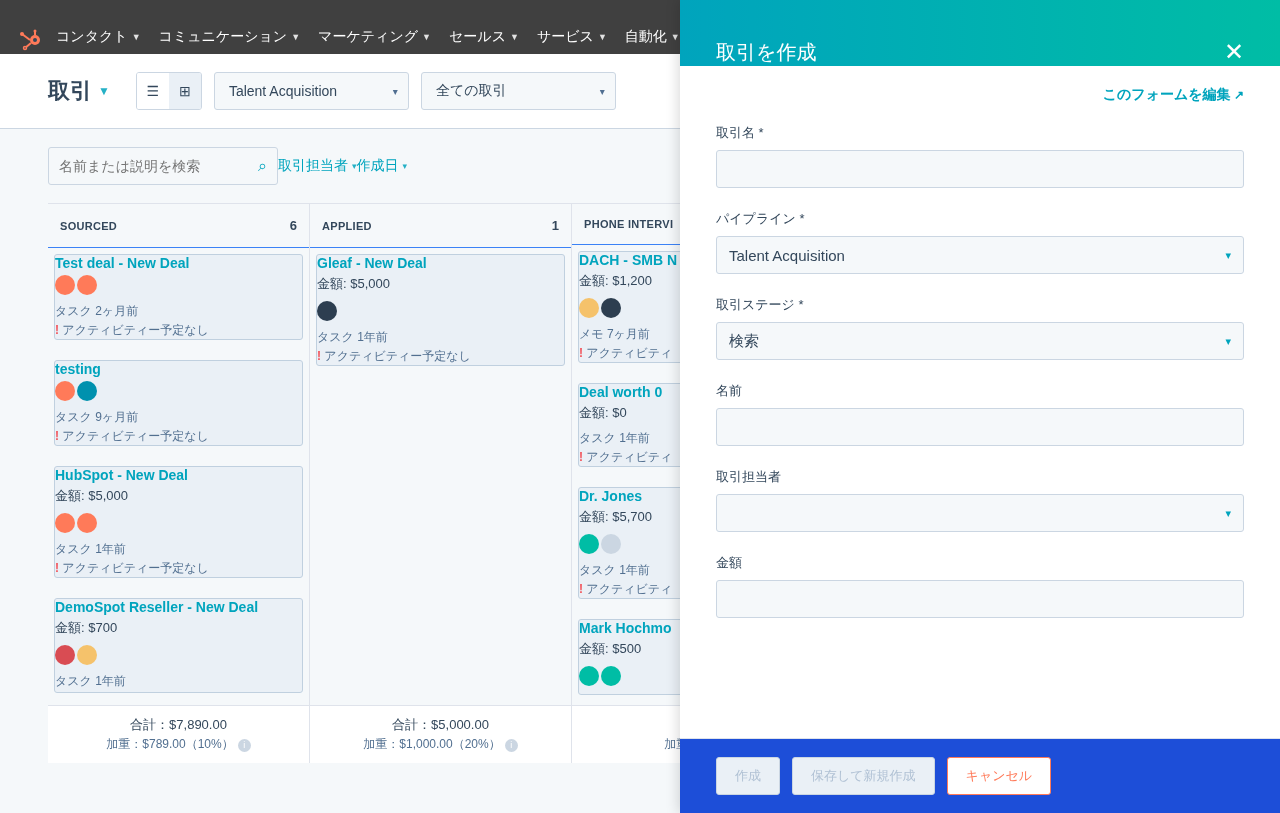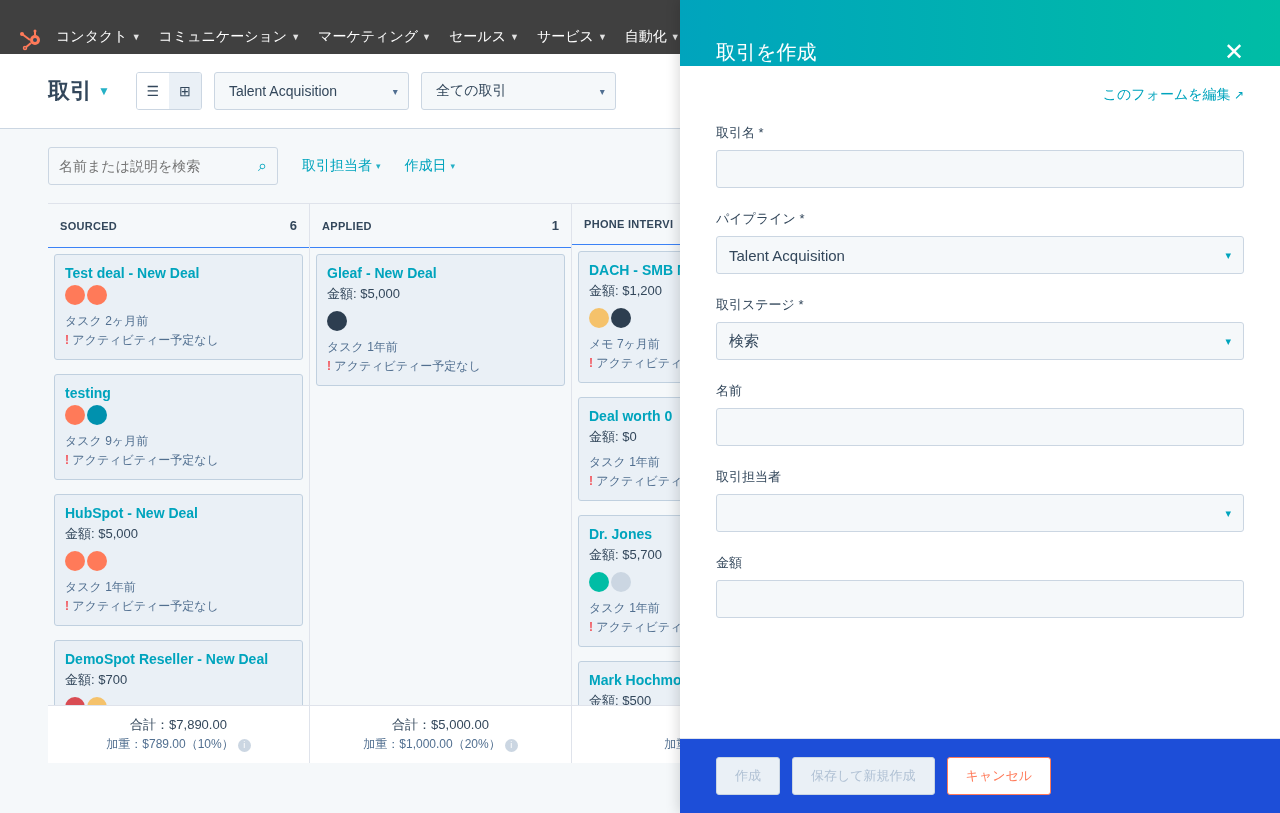--- a/index.html
+++ b/index.html
@@ -10,32 +10,32 @@
 .nav-item{color:#fff;font-size:14px;padding:8px 6px;cursor:pointer;display:flex;align-items:center;gap:4px}
 .chev{font-size:9px;opacity:.85}
 .toolbar{background:#fff;border-bottom:1px solid #cbd6e2;padding:18px 48px;display:flex;align-items:center;gap:12px}
 .page-title{color:#33475b;font-size:22px;font-weight:600;display:flex;align-items:center;gap:6px;cursor:pointer;margin-right:14px}
 .page-title .chev{color:#00a4bd;font-size:12px}
 .view-toggle{display:flex;border:1px solid #cbd6e2;border-radius:3px;overflow:hidden}
 .view-btn{width:32px;height:36px;display:flex;align-items:center;justify-content:center;background:#fff;cursor:pointer;font-size:14px;color:#33475b}
 .view-btn.active{background:#eaf0f6}
 .select{border:1px solid #cbd6e2;border-radius:3px;background:#f5f8fa;height:38px;padding:0 28px 0 14px;display:flex;align-items:center;font-size:14px;color:#33475b;position:relative;cursor:pointer}
 .select::after{content:"▾";position:absolute;right:10px;color:#506e91;font-size:10px}
-.filters{padding:18px 48px;display:flex;gap:24px}
+.filters{padding:18px 48px;display:flex;}
 .search-box{border:1px solid #cbd6e2;border-radius:3px;background:#f5f8fa;height:38px;display:flex;align-items:center;padding:0 10px;width:230px}
 .search-box input{border:none;background:none;outline:none;flex:1;font-size:14px;color:#33475b}
 .search-box .icon{color:#00a4bd;font-size:16px}
 .filter-link{color:#00a4bd;font-size:14px;font-weight:500;cursor:pointer;display:flex;align-items:center;gap:4px}
 .board{display:flex;padding:0 48px;gap:0;overflow:hidden}
 .column{width:262px;flex-shrink:0;border-right:1px solid #dfe3eb;background:#f5f8fa;display:flex;flex-direction:column;height:560px}
 .col-header{padding:14px 12px;display:flex;justify-content:space-between;align-items:center;border-bottom:1px solid #3b82f6;border-top:1px solid #dfe3eb}
 .col-title{font-size:11px;font-weight:700;color:#33475b;letter-spacing:.3px}
 .col-count{font-size:13px;color:#33475b;font-weight:600}
 .col-body{flex:1;overflow-y:auto;padding:6px}
-.card{background:#eaf0f6;border:1px solid #c0d0df;border-radius:3px;padding:10px;margin-bottom:14px;cursor:pointer}
+.card{background:#eaf0f6;border:1px solid #c0d0df;border-radius:3px;margin-bottom:20px;cursor:pointer}
 .card-title{color:#00a4bd;font-size:14px;font-weight:600;margin-bottom:4px}
 .card-amount{color:#33475b;font-size:13px;margin-bottom:8px}
 .card-avatars{display:flex;gap:2px;margin-bottom:8px}
 .avatar{width:20px;height:20px;border-radius:50%;background:#ff7a59;display:inline-flex;align-items:center;justify-content:center;font-size:9px;color:#fff;font-weight:700}
 .avatar.blue{background:#0091ae}
 .avatar.dark{background:#2d3e50}
 .avatar.yellow{background:#f5c26b}
 .avatar.gray{background:#cbd6e2}
 .avatar.teal{background:#00bda5}
 .avatar.red{background:#d94c53}
@@ -44,21 +44,21 @@
 .card-warn::before{content:"! ";color:#f2545b;font-weight:700}
 .col-footer{border-top:1px solid #dfe3eb;padding:10px;background:#fff;text-align:center}
 .footer-total{font-size:13px;color:#33475b;font-weight:500}
 .footer-weight{font-size:12px;color:#516f90;margin-top:2px}
 .info-ic{display:inline-block;width:13px;height:13px;border-radius:50%;background:#cbd6e2;color:#fff;font-size:9px;line-height:13px;text-align:center;margin-left:4px}
 .drawer{position:absolute;top:0;right:0;width:600px;height:813px;background:#fff;box-shadow:-2px 0 12px rgba(0,0,0,.15);display:flex;flex-direction:column}
 .drawer-header{background:linear-gradient(90deg,#00a4bd,#00bda5);height:66px;display:flex;align-items:flex-end;justify-content:space-between;padding:0 36px}
 .drawer-title{color:#fff;font-size:20px;font-weight:500}
 .close-btn{color:#fff;font-size:24px;cursor:pointer;background:none;border:none}
 .drawer-body{flex:1;overflow-y:auto;padding:20px 36px}
-.edit-link{text-align:right;color:#00a4bd;font-size:14px;font-weight:400;cursor:pointer;margin-bottom:20px}
+.edit-link{text-align:right;color:#00a4bd;font-size:14px;font-weight:700;cursor:pointer;margin-bottom:20px}
 .edit-link::after{content:" ↗";font-size:12px}
 .form-group{margin-bottom:22px}
 .form-label{display:block;font-size:13px;color:#33475b;margin-bottom:8px}
 .form-input{width:100%;height:38px;border:1px solid #cbd6e2;border-radius:3px;background:#f5f8fa;padding:0 12px;font-size:14px;color:#33475b}
 .form-select{width:100%;height:38px;border:1px solid #cbd6e2;border-radius:3px;background:#f5f8fa;padding:0 12px;font-size:15px;color:#33475b;display:flex;align-items:center;justify-content:space-between;cursor:pointer}
 .form-select::after{content:"▾";color:#00a4bd;font-size:11px}
 .drawer-footer{border-top:1px solid #dfe3eb;padding:18px 36px;display:flex;gap:12px;background:#1d4ed8}
 .btn{height:38px;padding:0 18px;border-radius:3px;font-size:13px;cursor:pointer;border:1px solid transparent}
 .btn-primary{background:#eaf0f6;color:#b0c1d4;border-color:#cbd6e2}
 .btn-secondary{background:#eaf0f6;color:#b0c1d4;border-color:#cbd6e2}

